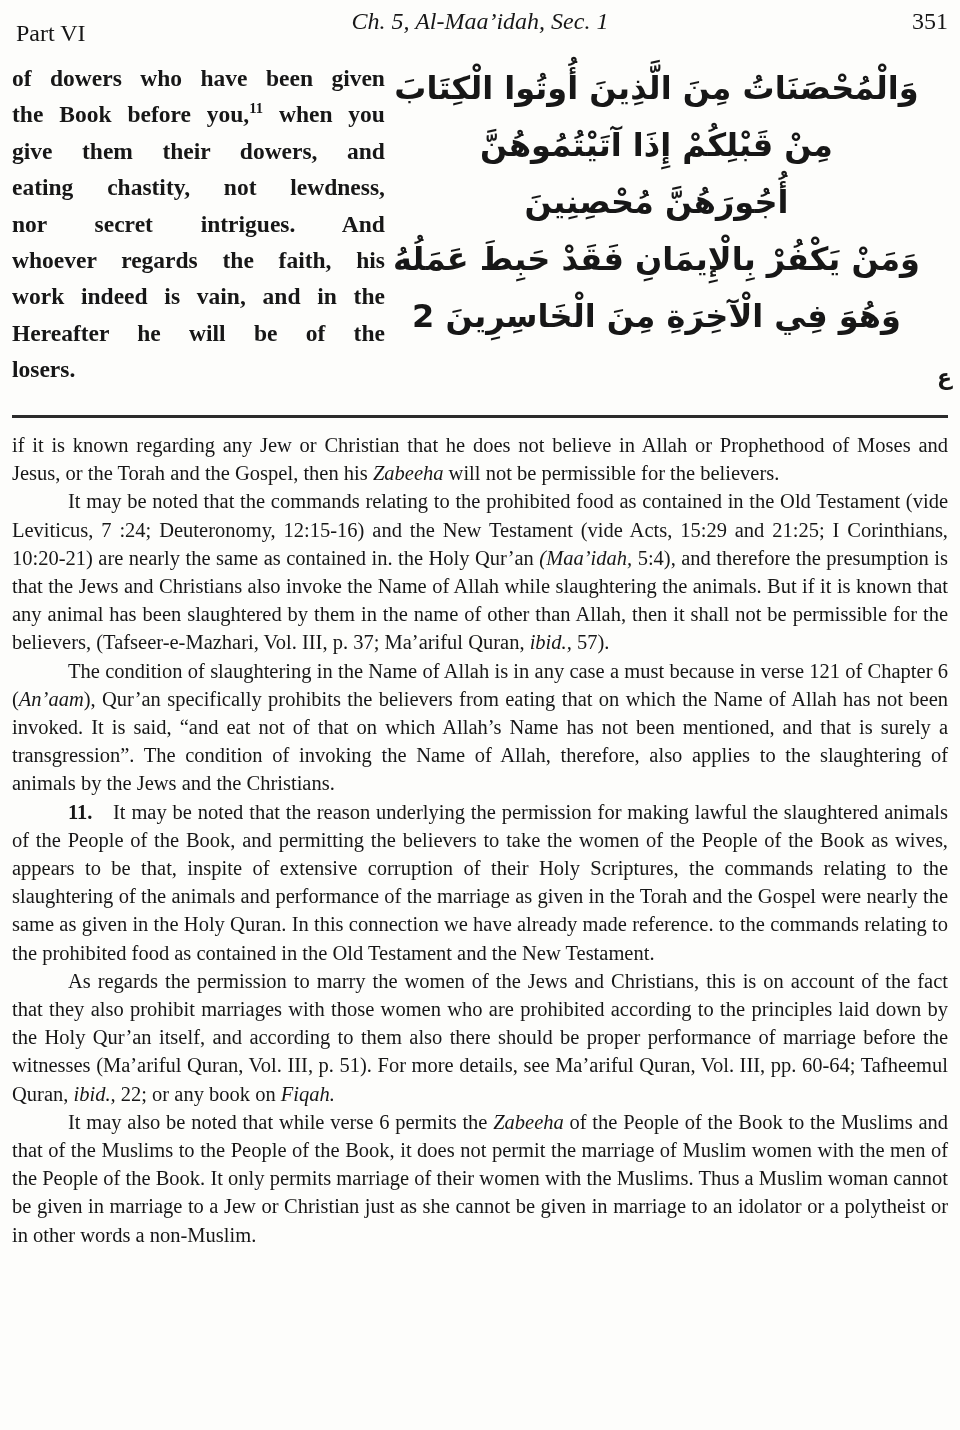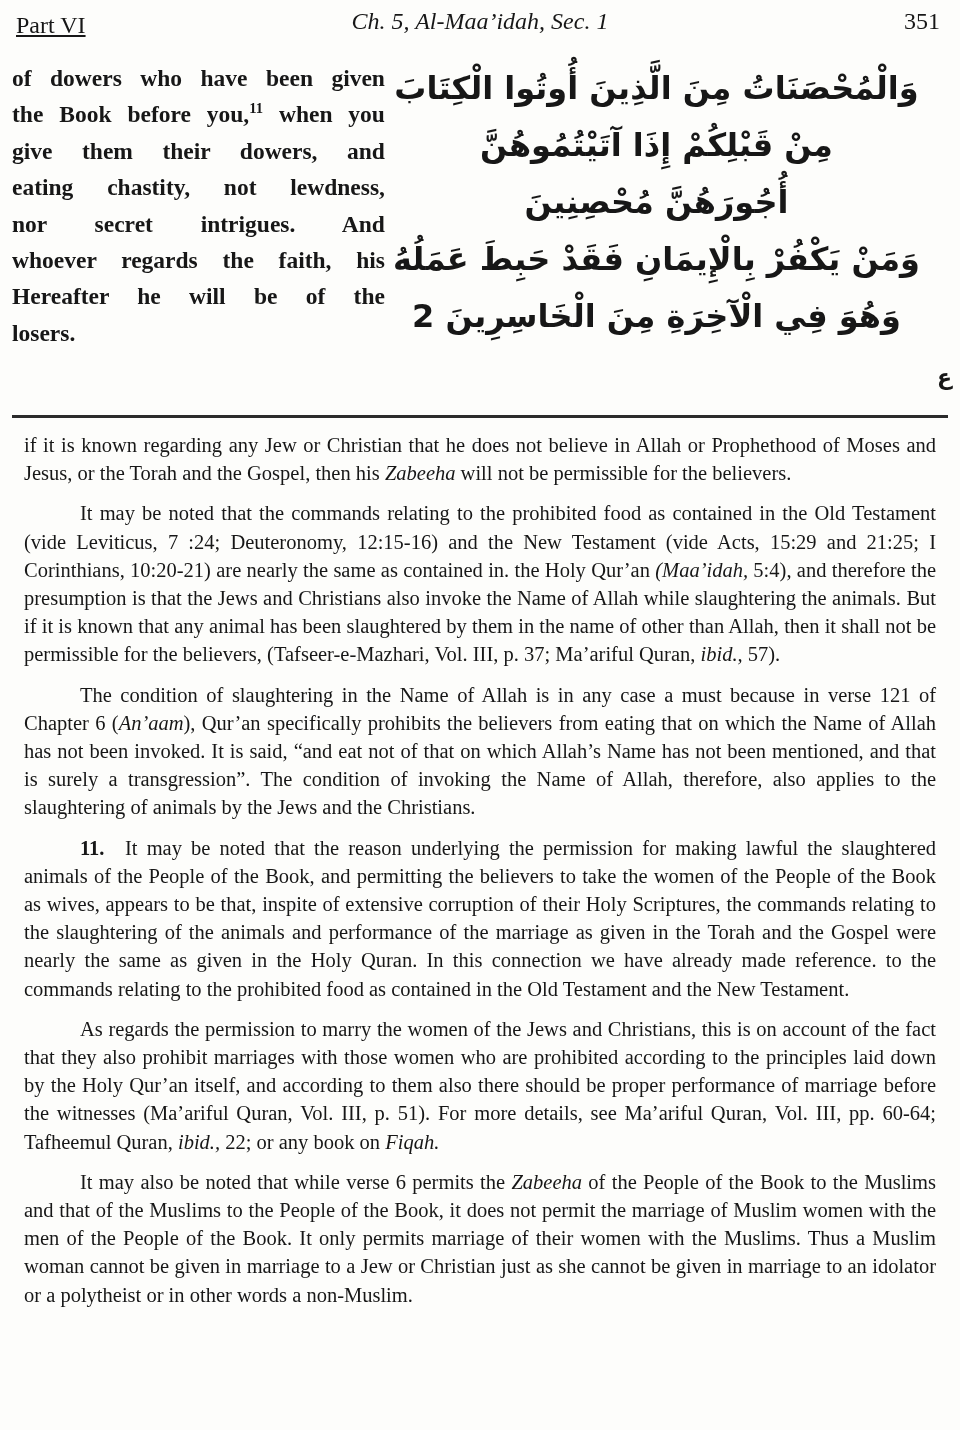--- a/index.html
+++ b/index.html
@@ -13,23 +13,23 @@
     width:960px;height:1430px;overflow:hidden;
     background:var(--bg);color:var(--text);
     font-family:"Liberation Serif", serif;
   }
   .page{position:relative;width:960px;height:1430px;padding:6px 12px 0 12px;}
 
   
   .header{
     position:relative;height:32px;font-size:24px;line-height:30px;
   }
-  .header .part{position:absolute;left:4px;top:4px;text-decoration:underline;}
+  .header .part{position:absolute;left:4px;top:12px;}
   .header .chapter{position:absolute;left:50%;top:0;transform:translateX(-50%);font-style:italic;white-space:nowrap;}
-  .header .pagenum{position:absolute;right:8px;top:0;margin-left:37px;}
+  .header .pagenum{position:absolute;right:0;top:0;margin-left:37px;}
 
   
   .top-section{
     position:relative;display:flex;margin-top:22px;min-height:346px;
   }
   .translation{
     width:414px;font-weight:bold;font-size:23.5px;
   }
   .tline{
     text-align:justify;text-align-last:justify;-moz-text-align-last:justify;
@@ -51,21 +51,21 @@
   }
 
   .divider{
     border:none;border-top:3px solid var(--rule);
     margin:9px 0 0 0;width:936px;
   }
 
   
   .commentary{margin-top:13px;font-size:20.5px;}
   .cpara{
-    margin:12px;text-align:justify;line-height:28.2px;
+    margin:0;text-align:justify;line-height:28.2px;
   }
   .cpara.indent{text-indent:56px;}
   .it{font-style:italic;}
   .bd{font-weight:bold;}
 </style>
 </head>
 <body>
 
 <div class="page">
 
@@ -76,20 +76,21 @@
   </div>
 
   <div class="top-section">
     <div class="translation">
         <div class="tline"><span>of dowers who have been given</span></div>
         <div class="tline"><span>the Book before you,</span><span class="sup">11</span><span> when you</span></div>
         <div class="tline"><span>give them their dowers, and</span></div>
         <div class="tline"><span>eating chastity, not lewdness,</span></div>
         <div class="tline"><span>nor secret intrigues. And</span></div>
         <div class="tline"><span>whoever regards the faith, his</span></div>
+        <div class="tline"><span>work indeed is vain, and in the</span></div>
         <div class="tline"><span>Hereafter he will be of the</span></div>
         <div class="tline tlast"><span>losers.</span></div>
       </div>
     <div class="arabic" lang="ar" dir="rtl">
         <div class="aline">وَالْمُحْصَنَاتُ مِنَ الَّذِينَ أُوتُوا الْكِتَابَ</div>
         <div class="aline">مِنْ قَبْلِكُمْ إِذَا آتَيْتُمُوهُنَّ</div>
         <div class="aline">أُجُورَهُنَّ مُحْصِنِينَ</div>
         <div class="aline">وَمَنْ يَكْفُرْ بِالْإِيمَانِ فَقَدْ حَبِطَ عَمَلُهُ</div>
         <div class="aline">وَهُوَ فِي الْآخِرَةِ مِنَ الْخَاسِرِينَ 2</div>
       </div>

